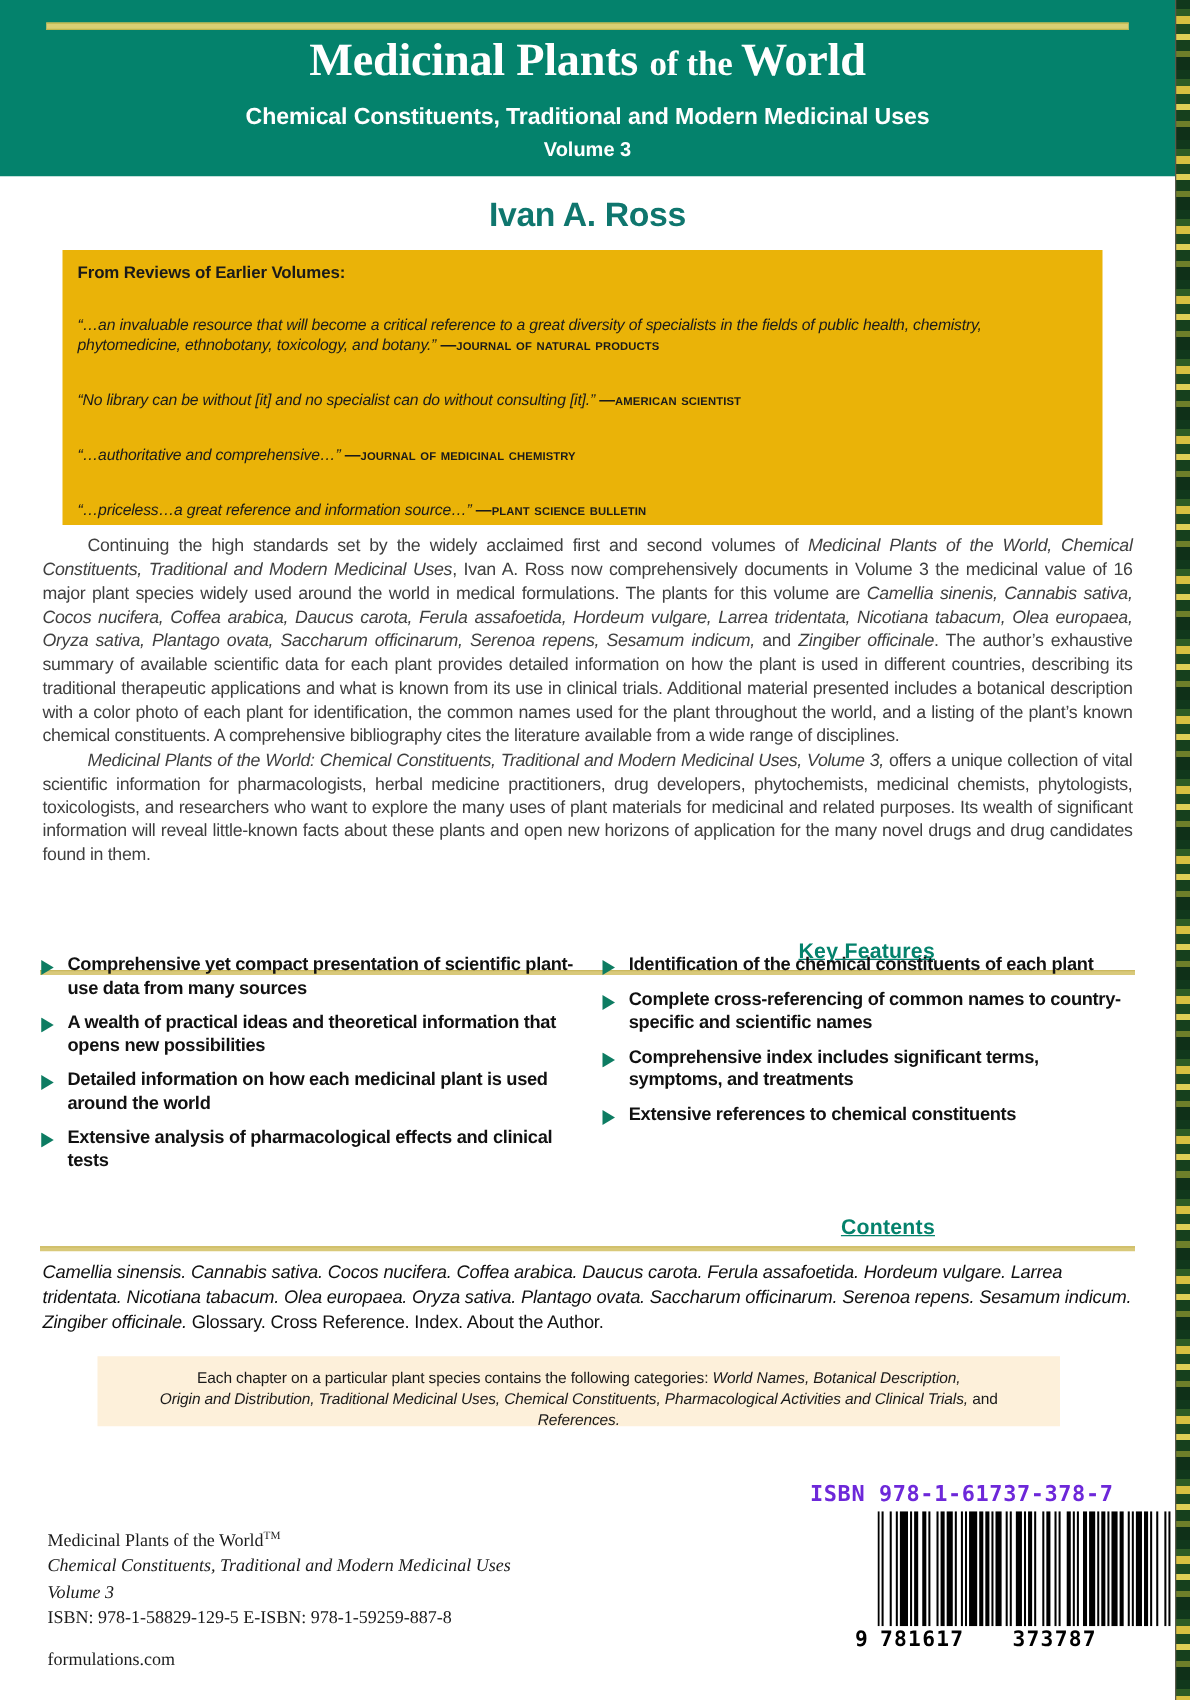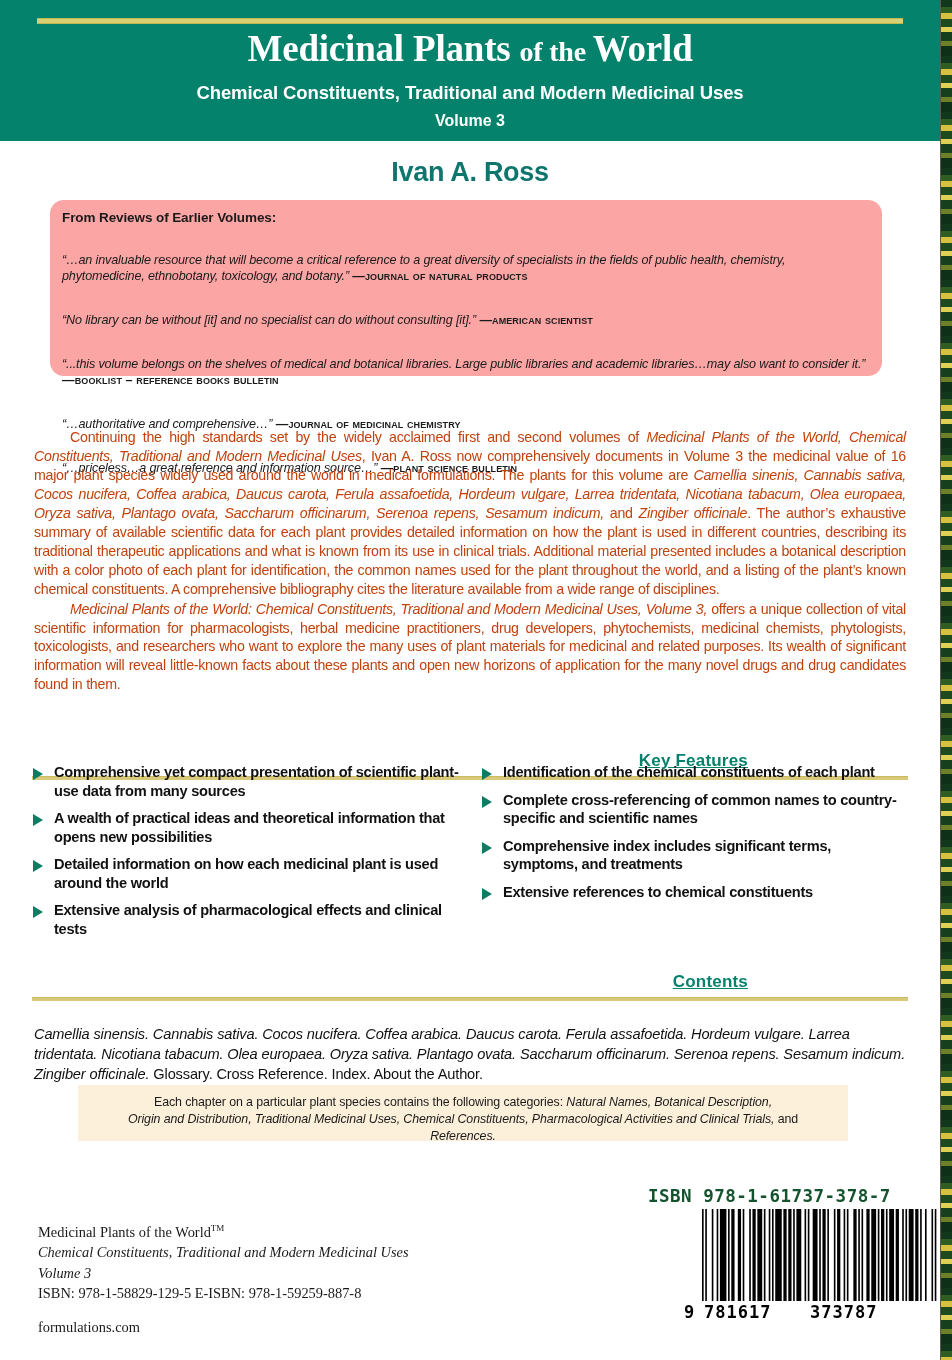--- a/index.html
+++ b/index.html
@@ -115,25 +115,24 @@
     color: #0f766e;
     letter-spacing: -0.3px;
   }
 
   
   #reviews-box {
     position: absolute;
     top: 200px;
     left: 50px;
     width: 832px;
-    height: 176px;
-    background: #fca5a5;
+    height: 220px;
+    background: #eab308;
     box-sizing: border-box;
     padding: 10px 14px 0 12px;
-    border-radius: 14px;
   }
   #reviews-heading {
     font-size: 13.5px;
     font-weight: bold;
     color: #1a1a1a;
     margin-bottom: 6px;
     letter-spacing: -0.1px;
   }
   .review-line {
     font-size: 12.6px;
@@ -160,21 +159,21 @@
     top: 428px;
     left: 34px;
     width: 872px;
   }
   #body-copy p {
     margin: 0;
     text-indent: 36px;
     font-size: 14.2px;
     line-height: 1.335;
     text-align: justify;
-    color: #c2410c;
+    color: #404040;
     letter-spacing: -0.25px;
   }
   #body-copy p + p { margin-top: 1px; }
   #body-copy i { font-style: italic; }
 
   
   .section-heading {
     position: absolute;
     left: 0;
     width: 748px;
@@ -233,21 +232,20 @@
   
   #contents-list {
     position: absolute;
     top: 1008px;
     left: 34px;
     width: 872px;
     font-size: 14.6px;
     line-height: 1.38;
     color: #111111;
     letter-spacing: -0.15px;
-    margin-top: 16px;
   }
   #contents-list i { font-style: italic; }
 
   
   #chapter-note-box {
     position: absolute;
     top: 1085px;
     left: 78px;
     width: 770px;
     height: 56px;
@@ -284,21 +282,21 @@
     position: absolute;
     top: 1186px;
     left: 646px;
     width: 260px;
   }
   #isbn-text {
     font-family: "DejaVu Sans Mono", monospace;
     font-size: 17.5px;
     font-weight: bold;
     letter-spacing: 0.5px;
-    color: #14532d;
+    color: #6d28d9;
     white-space: nowrap;
     margin-bottom: 3px;
     padding-left: 2px;
   }
   #barcode-bars {
     width: 236px;
     height: 92px;
     margin-left: 56px;
     display: block;
   }
@@ -336,24 +334,20 @@
 
   <div class="review-line">
     <span>“…an invaluable resource that will become a critical reference to a great diversity of specialists in the fields of public health, chemistry, phytomedicine, ethnobotany, toxicology, and botany.”</span>
     <span class="review-source">—Journal of Natural Products</span>
   </div>
   <div class="review-line">
     <span>“No library can be without [it] and no specialist can do without consulting [it].”</span>
     <span class="review-source">—American Scientist</span>
   </div>
   <div class="review-line">
-    <span>“...this volume belongs on the shelves of medical and botanical libraries. Large public libraries and academic libraries…may also want to consider it.”</span>
-    <span class="review-source">—Booklist – Reference Books Bulletin</span>
-  </div>
-  <div class="review-line">
     <span>“…authoritative and comprehensive…”</span>
     <span class="review-source">—Journal of Medicinal Chemistry</span>
   </div>
   <div class="review-line">
     <span>“…priceless…a great reference and information source…”</span>
     <span class="review-source">—Plant Science Bulletin</span>
   </div>
 </div>
 
 <div id="body-copy">
@@ -435,21 +429,21 @@
     </div>
   </div>
 </div>
 
 <div class="section-heading" id="contents-heading">Contents</div>
 <div class="section-rule" id="contents-rule"></div>
 
 <div id="contents-list"><i>Camellia sinensis. Cannabis sativa. Cocos nucifera. Coffea arabica. Daucus carota. Ferula assafoetida. Hordeum vulgare. Larrea tridentata. Nicotiana tabacum. Olea europaea. Oryza sativa. Plantago ovata. Saccharum officinarum. Serenoa repens. Sesamum indicum. Zingiber officinale.</i><span> Glossary. Cross Reference. Index. About the Author.</span></div>
 
 <div id="chapter-note-box">
-  <div class="note-line"><span>Each chapter on a particular plant species contains the following categories: </span><i>Natural Names, Botanical Description,</i></div>
+  <div class="note-line"><span>Each chapter on a particular plant species contains the following categories: </span><i>World Names, Botanical Description,</i></div>
   <div class="note-line"><i>Origin and Distribution, Traditional Medicinal Uses, Chemical Constituents, Pharmacological Activities and Clinical Trials,</i><span> and </span><i>References.</i></div>
 </div>
 
 <div id="imprint-block">
   <div><span>Medicinal Plants of the World</span><sup>TM</sup></div>
   <div class="imprint-italic">Chemical Constituents, Traditional and Modern Medicinal Uses</div>
   <div class="imprint-italic">Volume 3</div>
   <div>ISBN: 978-1-58829-129-5  E-ISBN: 978-1-59259-887-8</div>
   <div class="imprint-web">formulations.com</div>
 </div>

